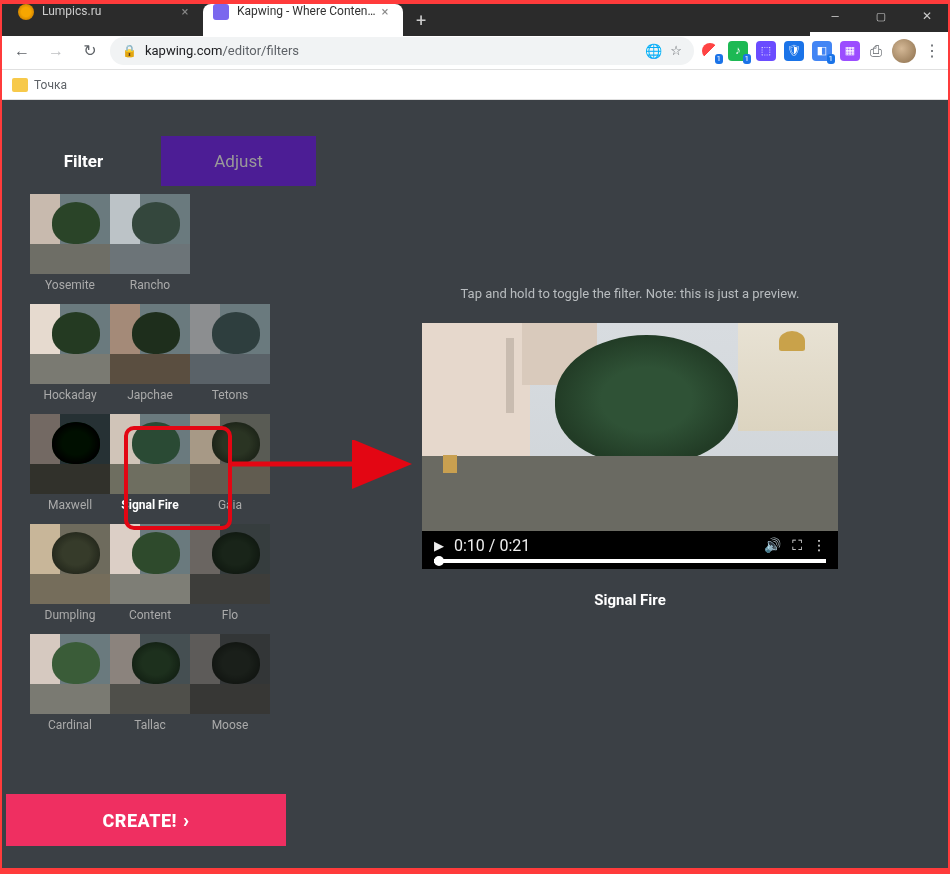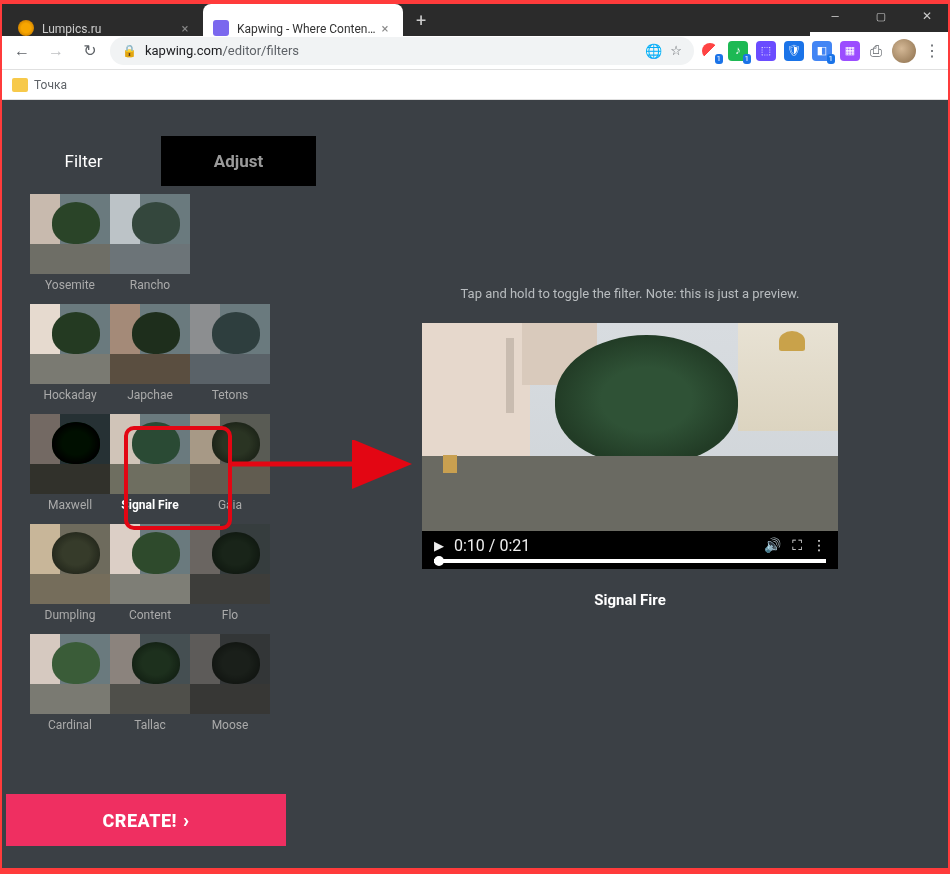--- a/index.html
+++ b/index.html
@@ -8,21 +8,21 @@
   
   .titlebar { height: 32px; background: #2b2b2b; display: flex; align-items: center; }
   .titlebar-spacer { flex: 1; }
   .winbtn { width: 46px; height: 32px; display: flex; align-items: center; justify-content: center; color: #ccc; font-size: 12px; }
   .winbtn.min::before { content: "—"; font-size: 11px; }
   .winbtn.max::before { content: "▢"; font-size: 11px; }
   .winbtn.close::before { content: "✕"; font-size: 12px; }
 
   
   .tabstrip { height: 36px; background: #2b2b2b; display: flex; align-items: flex-end; padding-left: 8px; position: absolute; top: 0; left: 0; right: 140px; }
-  .tab { height: 32px; min-width: 195px; max-width: 200px; border-radius: 8px 8px 0 0; display: flex; align-items: flex-end; padding: 0 10px; font-size: 12px; color: #ccc; position: relative; margin-top: 4px; }
+  .tab { height: 32px; min-width: 195px; max-width: 200px; border-radius: 8px 8px 0 0; display: flex; align-items: flex-start; padding: 0 10px; font-size: 12px; color: #ccc; position: relative; margin-top: 4px; }
   .tab.inactive { background: #2b2b2b; }
   .tab.active { background: #fff; color: #333; }
   .tab .favicon { width: 16px; height: 16px; margin-right: 8px; border-radius: 3px; flex-shrink: 0; }
   .tab .favicon.orange { background: radial-gradient(circle, #f7a600 40%, #d68800 70%); border-radius: 50%; }
   .tab .favicon.kapwing { background: #7b68ee; }
   .tab .title { flex: 1; overflow: hidden; text-overflow: ellipsis; white-space: nowrap; }
   .tab .tabclose { width: 16px; text-align: center; font-size: 13px; color: #888; }
   .newtab { width: 28px; height: 28px; display: flex; align-items: center; justify-content: center; color: #ccc; font-size: 18px; margin-left: 4px; margin-bottom: 2px; }
 
   
@@ -49,22 +49,22 @@
 
   
   .bookbar { height: 30px; background: #fff; display: flex; align-items: center; padding: 0 12px; font-size: 12px; color: #5f6368; border-bottom: 1px solid #e0e0e0; }
   .bookbar .folder { width: 16px; height: 14px; background: #f7c94a; border-radius: 2px; margin-right: 6px; }
 
   
   .app { position: absolute; top: 136px; left: 6px; right: 6px; bottom: 28px; display: flex; background: #3b4045; }
   .sidebar { width: 310px; background: #3b4045; display: flex; flex-direction: column; position: relative; }
   .sidetabs { height: 50px; display: flex; }
   .sidetab { flex: 1; display: flex; align-items: center; justify-content: center; font-size: 17px; color: #999; }
-  .sidetab.active { color: #fff; font-weight: 400; }
-  .sidetab.inactive { background: #000000; font-weight: bold; }
+  .sidetab.active { color: #fff; font-weight: 700; }
+  .sidetab.inactive { background: #4c1d95; }
   .filter-grid { flex: 1; overflow-y: auto; padding: 8px 24px 0 24px; }
   .filter-row { display: flex; gap: 0; margin-bottom: 12px; }
   .filter-item { width: 80px; text-align: center; position: relative; }
   .thumb { width: 80px; height: 80px; background: #6a7a7e; position: relative; overflow: hidden; }
   .thumb-label { font-size: 12px; color: #aaa; margin-top: 4px; }
   .filter-item.selected .thumb-label { color: #fff; font-weight: 700; }
 
   
   .thumb .wall { position: absolute; left: 0; top: 0; width: 38%; height: 62%; background: #d6c9c0; }
   .thumb .tree { position: absolute; left: 28%; top: 10%; width: 60%; height: 52%; background: radial-gradient(ellipse at center, #2d4a2d 40%, #1f3520 70%); border-radius: 50% 50% 45% 45%; }

